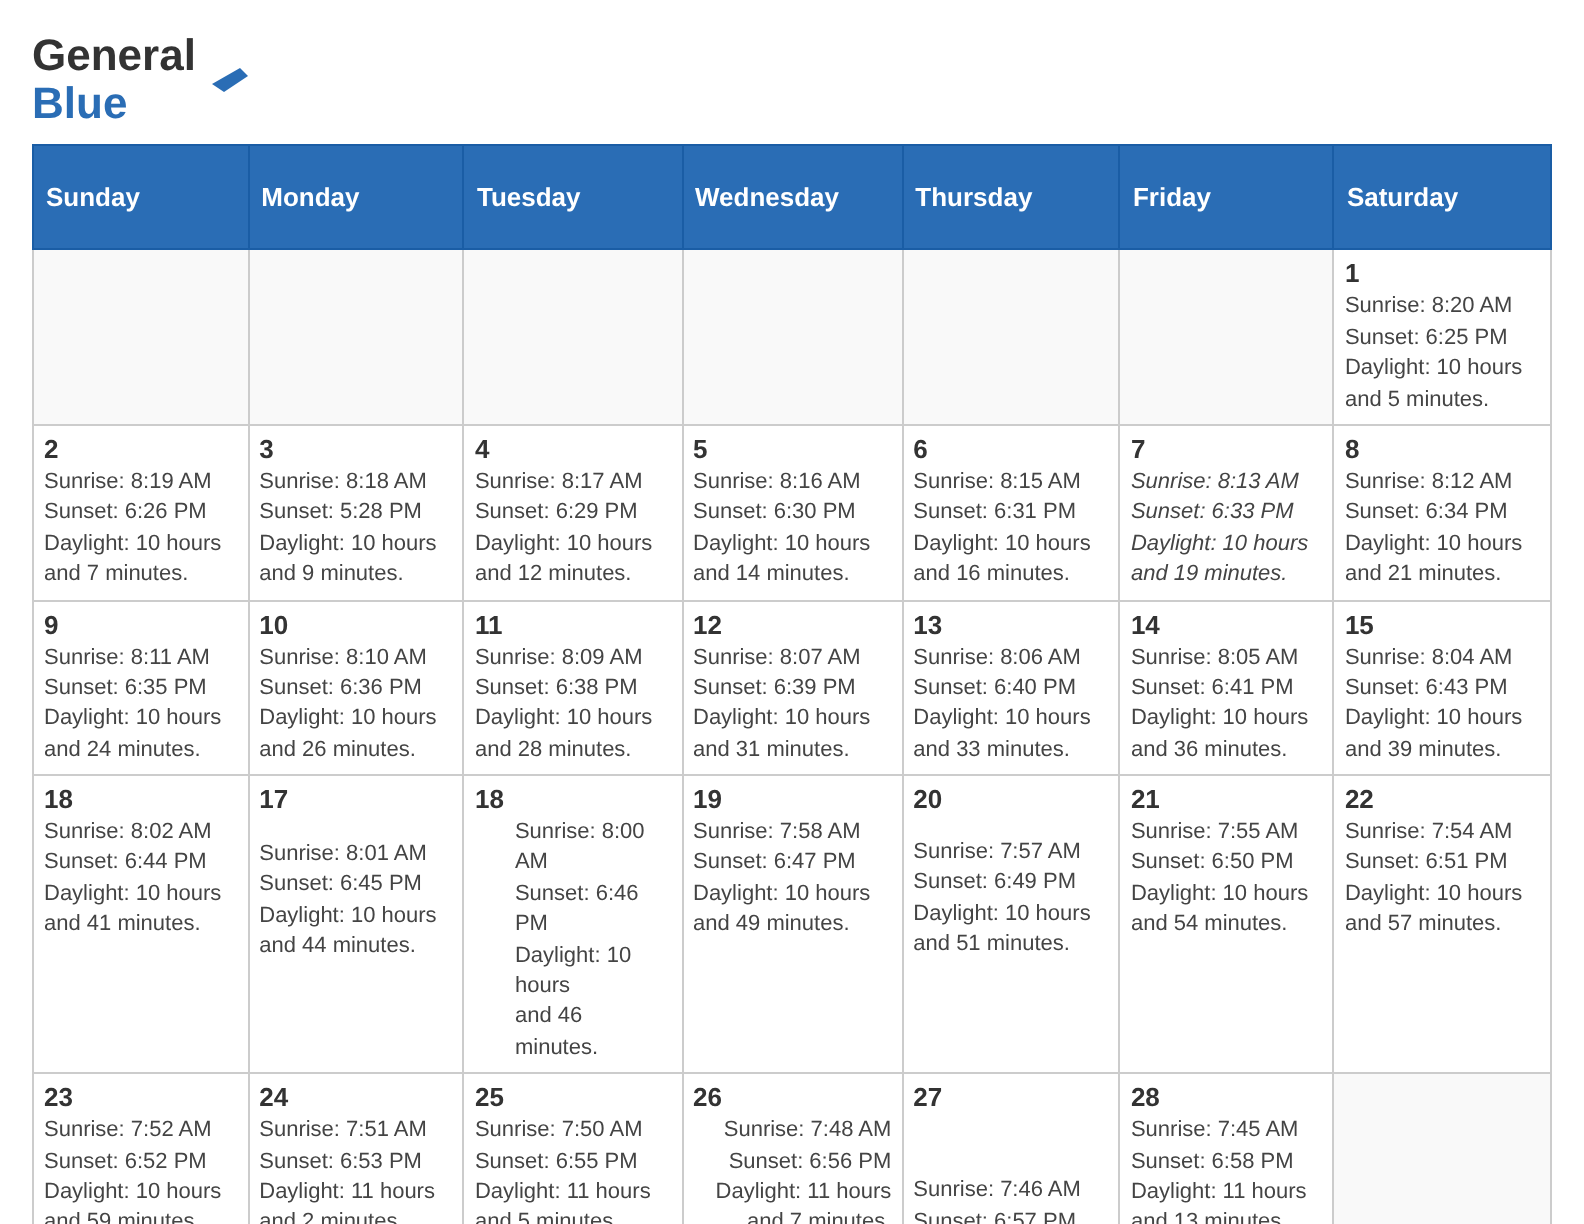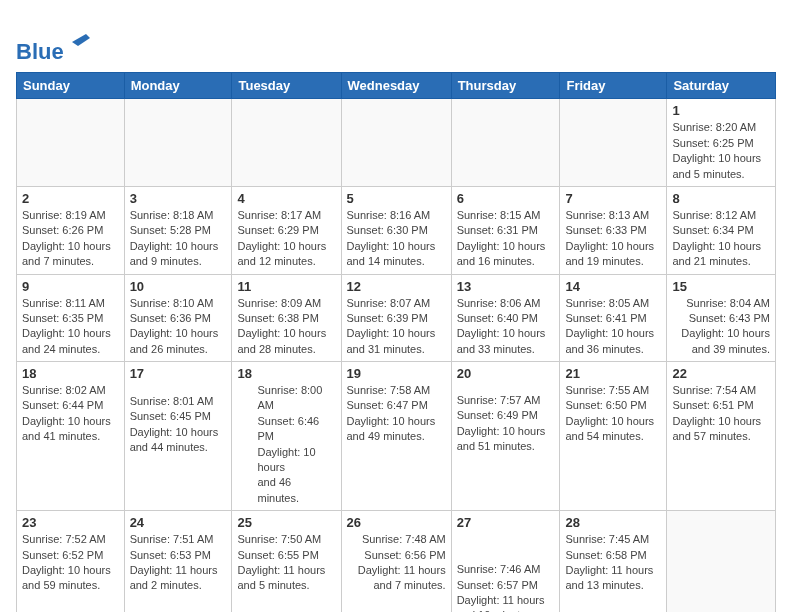--- a/index.html
+++ b/index.html
@@ -52,21 +52,21 @@
     .calendar {
       width: 100%;
       border-collapse: collapse;
       border: 1px solid #ccc;
     }
     .calendar th {
       background-color: #2a6db5;
       color: #fff;
       font-size: 13px;
       font-weight: bold;
-      padding: 5px 6px;
+      padding: 18px 6px;
       text-align: left;
       border: 1px solid #1a5da5;
     }
     .calendar td {
       border: 1px solid #ccc;
       vertical-align: top;
       padding: 4px 5px;
       width: 113px;
       min-height: 80px;
       font-size: 10.5px;
@@ -87,21 +87,21 @@
     }
   </style>
 </head>
 <body>
 
 <div class="page">
   <div class="header">
     <div class="logo">
       <div style="display:flex;align-items:center;gap:2px;">
         <span class="logo-text">
-          <br>
+          <span class="general">General</span><br>
           <span class="blue">Blue</span>
         </span>
         <svg width="22" height="22" viewBox="0 0 22 22" style="margin-top:-10px;margin-left:2px;">
           <polygon points="4,18 18,10 22,14 10,22" fill="#2a6db5"></polygon>
         </svg>
       </div>
     </div>
     <div class="title-block">
       <div class="month-title"></div>
       <div class="location"></div>
@@ -167,21 +167,21 @@
           </td>
           <td>
             <div class="day-num">6</div>
             <div class="day-info" style="white-space: pre-line;">Sunrise: 8:15 AM
 Sunset: 6:31 PM
 Daylight: 10 hours
 and 16 minutes.</div>
           </td>
           <td>
             <div class="day-num">7</div>
-            <div class="day-info" style="white-space: pre-line;">Sunrise: 8:13 AM
+            <div class="day-info" style="white-space: pre-line; font-style: italic;">Sunrise: 8:13 AM
 Sunset: 6:33 PM
 Daylight: 10 hours
 and 19 minutes.</div>
           </td>
           <td>
             <div class="day-num">8</div>
             <div class="day-info" style="white-space: pre-line;">Sunrise: 8:12 AM
 Sunset: 6:34 PM
 Daylight: 10 hours
 and 21 minutes.</div>
@@ -225,21 +225,21 @@
           </td>
           <td>
             <div class="day-num">14</div>
             <div class="day-info" style="white-space: pre-line;">Sunrise: 8:05 AM
 Sunset: 6:41 PM
 Daylight: 10 hours
 and 36 minutes.</div>
           </td>
           <td>
             <div class="day-num">15</div>
-            <div class="day-info" style="white-space: pre-line; text-align: right;">Sunrise: 8:04 AM
+            <div class="day-info" style="white-space: pre-line;">Sunrise: 8:04 AM
 Sunset: 6:43 PM
 Daylight: 10 hours
 and 39 minutes.</div>
           </td>
         </tr>
         <tr>
           <td>
             <div class="day-num">18</div>
             <div class="day-info" style="white-space: pre-line;">Sunrise: 8:02 AM
 Sunset: 6:44 PM

